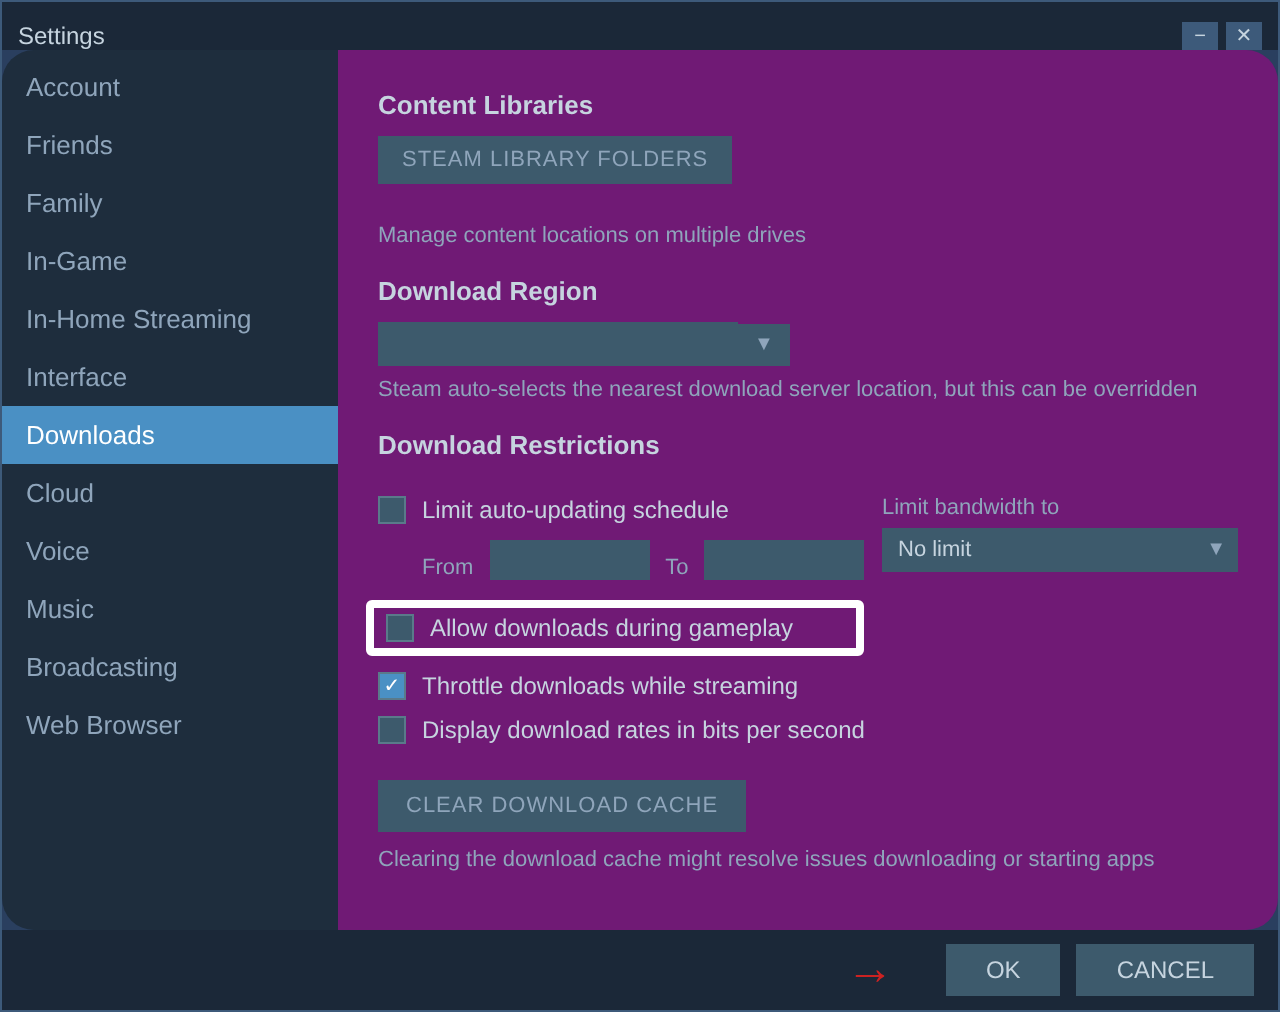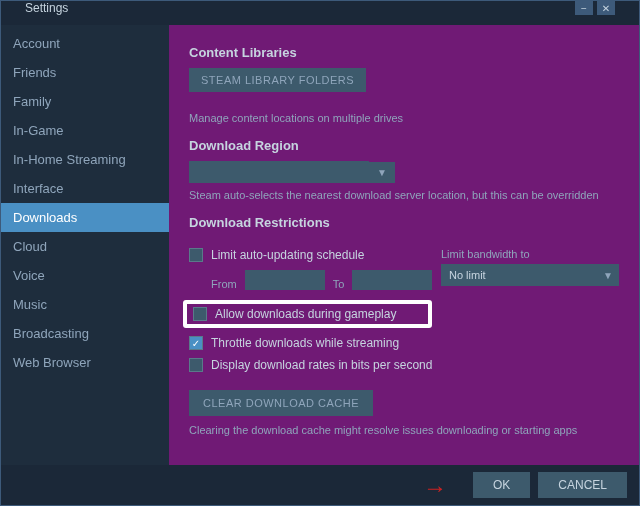--- a/index.html
+++ b/index.html
@@ -17,23 +17,23 @@
       height: 506px;
       background: #2a3f5f;
       border: 1px solid #3d5a7a;
       display: flex;
       flex-direction: column;
     }
     .title-bar {
       background: #1b2838;
       height: 24px;
       display: flex;
-      align-items: flex-start;
+      align-items: flex-end;
       justify-content: space-between;
-      padding: 0 24px;
+      padding: 0 8px;
       flex-shrink: 0;
     }
     .title-bar-text {
       color: #c6d4df;
       font-size: 12px;
     }
     .title-bar-controls {
       display: flex;
       gap: 4px;
     }
@@ -46,20 +46,21 @@
       font-size: 10px;
       cursor: pointer;
       display: flex;
       align-items: center;
       justify-content: center;
     }
     .content-area {
       display: flex;
       flex: 1;
       overflow: hidden;
+      border-radius: 16px;
     }
     .sidebar {
       width: 168px;
       background: #1e2d3d;
       flex-shrink: 0;
       padding-top: 4px;
     }
     .sidebar-item {
       padding: 7px 12px;
       cursor: pointer;

